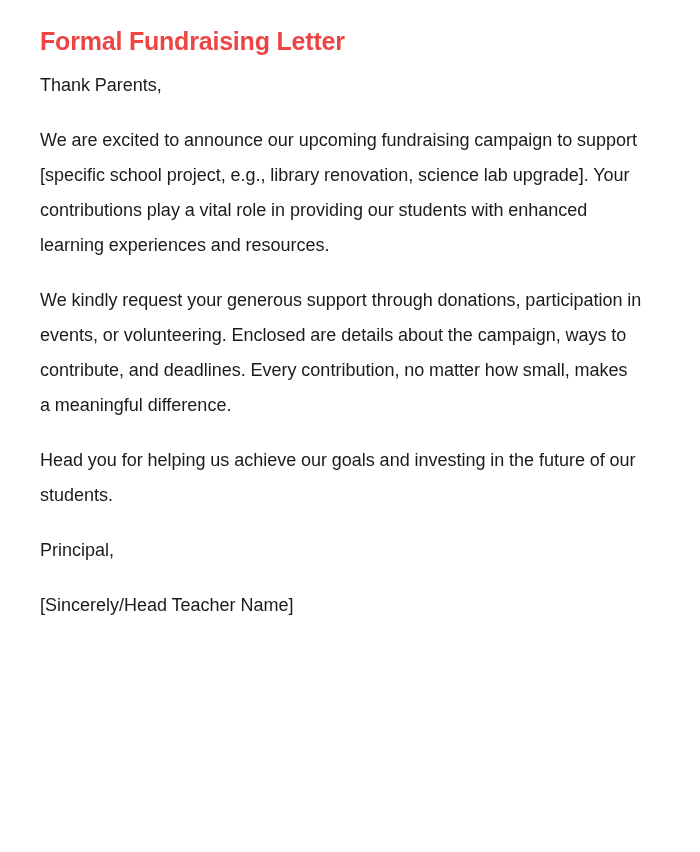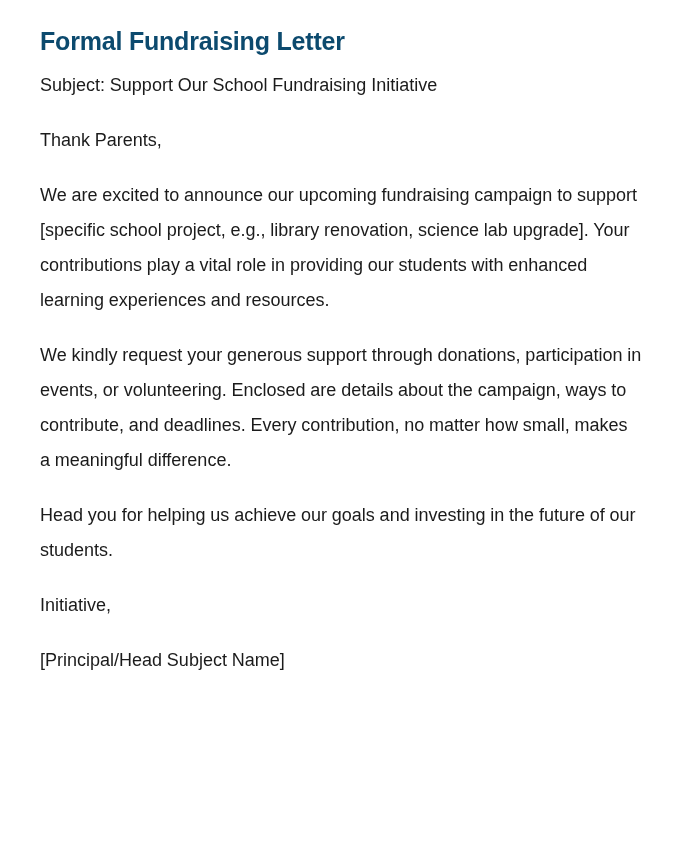--- a/index.html
+++ b/index.html
@@ -23,21 +23,21 @@
     padding: 0 58px 0 40px;
     background: #ffffff;
   }
   .doc-title {
     margin: 0;
     padding-top: 24px;
     font-size: 25px;
     line-height: 34px;
     font-weight: 700;
     letter-spacing: -0.2px;
-    color: #0c4a6e;
+    color: #ef4444;
   }
   .letter-body {
     margin: 0;
     padding-top: 10px;
   }
   .para {
     margin: 0 0 20px 0;
     font-size: 18px;
     line-height: 35px;
     font-weight: 400;
@@ -51,29 +51,28 @@
 </style>
 </head>
 <body>
 
 <div class="page">
 
   <h1 class="doc-title">Formal Fundraising Letter</h1>
 
   <div class="letter-body">
 
-    <p class="para">Subject: Support Our School Fundraising Initiative</p>
 
     <p class="para">Thank Parents,</p>
 
     <p class="para">We are excited to announce our upcoming fundraising campaign to support [specific school project, e.g., library renovation, science lab upgrade]. Your contributions play a vital role in providing our students with enhanced learning experiences and resources.</p>
 
     <p class="para">We kindly request your generous support through donations, participation in events, or volunteering. Enclosed are details about the campaign, ways to contribute, and deadlines. Every contribution, no matter how small, makes a meaningful difference.</p>
 
     <p class="para">Head you for helping us achieve our goals and investing in the future of our students.</p>
 
-    <p class="para">Initiative,</p>
+    <p class="para">Principal,</p>
 
-    <p class="para">[Principal/Head Subject Name]</p>
+    <p class="para">[Sincerely/Head Teacher Name]</p>
 
 
   </div>
 </div>
 
 </body></html>

